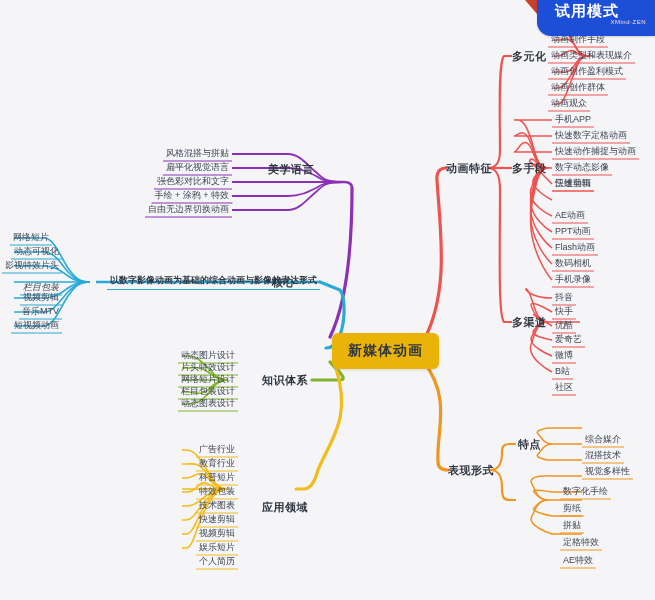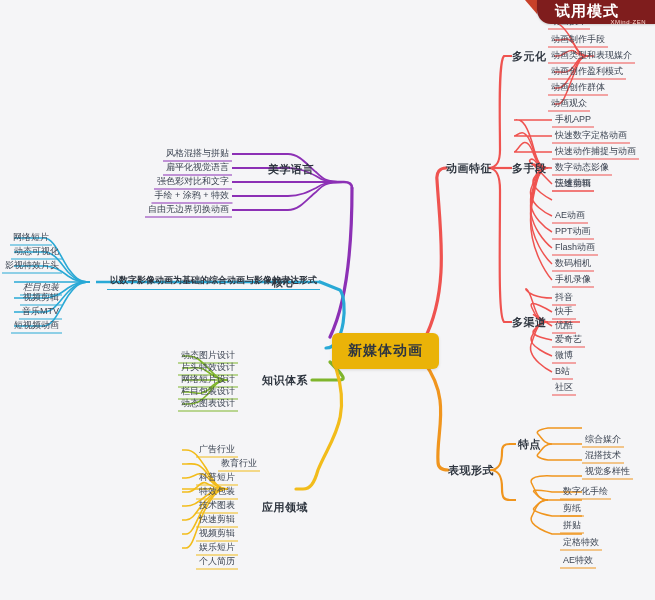--- a/index.html
+++ b/index.html
@@ -58,22 +58,22 @@
   .c-green{border-bottom-color:#7fb52c;}
   .c-yellow{border-bottom-color:#f2bc1b;}
   .c-red{border-bottom-color:#ef5350;}
   .c-orange{border-bottom-color:#f0951e;}
 
   .ralign{transform:translate(-100%,-50%);}
 
   
   .ribbon{
     position:absolute;top:0;right:0;
-    width:118px;height:24px;
-    background:#7f1d1d;
+    width:118px;height:36px;
+    background:#1d4ed8;
     color:#fff;
     border-bottom-left-radius:14px;
     box-shadow:0 1px 2px rgba(0,0,0,.15);
   }
   .ribbon .t1{
     position:absolute;left:18px;top:2px;
     font-size:15px;font-weight:bold;letter-spacing:1px;
   }
   .ribbon .t2{
     position:absolute;right:9px;top:19px;
@@ -204,21 +204,21 @@
 
   <div class="node l1" style="left:262px;top:380px;">知识体系</div>
   <div class="node leaf c-green ralign" style="left:238px;top:356px;">动态图片设计</div>
   <div class="node leaf c-green ralign" style="left:238px;top:368px;">片头特效设计</div>
   <div class="node leaf c-green ralign" style="left:238px;top:380px;">网络短片设计</div>
   <div class="node leaf c-green ralign" style="left:238px;top:392px;">栏目包装设计</div>
   <div class="node leaf c-green ralign" style="left:238px;top:404px;">动态图表设计</div>
 
   <div class="node l1" style="left:262px;top:507px;">应用领域</div>
   <div class="node leaf c-yellow ralign" style="left:238px;top:450px;">广告行业</div>
-  <div class="node leaf c-yellow ralign" style="left:238px;top:464px;margin-left:22px;">教育行业</div>
+  <div class="node leaf c-yellow ralign" style="left:238px;top:464px;">教育行业</div>
   <div class="node leaf c-yellow ralign" style="left:238px;top:478px;">科普短片</div>
   <div class="node leaf c-yellow ralign" style="left:238px;top:492px;">特效包装</div>
   <div class="node leaf c-yellow ralign" style="left:238px;top:506px;">技术图表</div>
   <div class="node leaf c-yellow ralign" style="left:238px;top:520px;">快速剪辑</div>
   <div class="node leaf c-yellow ralign" style="left:238px;top:534px;">视频剪辑</div>
   <div class="node leaf c-yellow ralign" style="left:238px;top:548px;">娱乐短片</div>
   <div class="node leaf c-yellow ralign" style="left:238px;top:562px;">个人简历</div>
 
   <div class="node l1" style="left:446px;top:168px;">动画特征</div>
 

